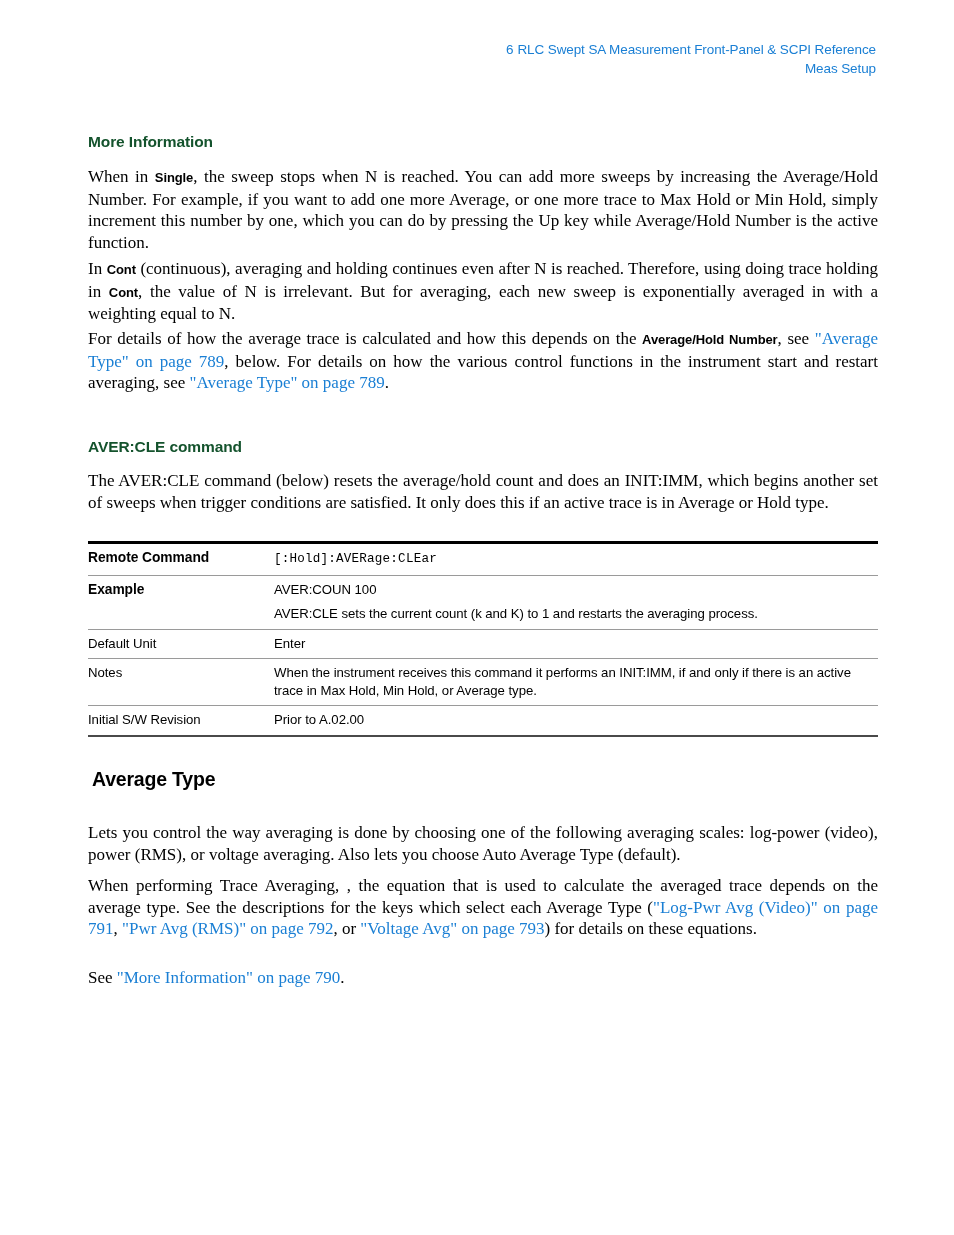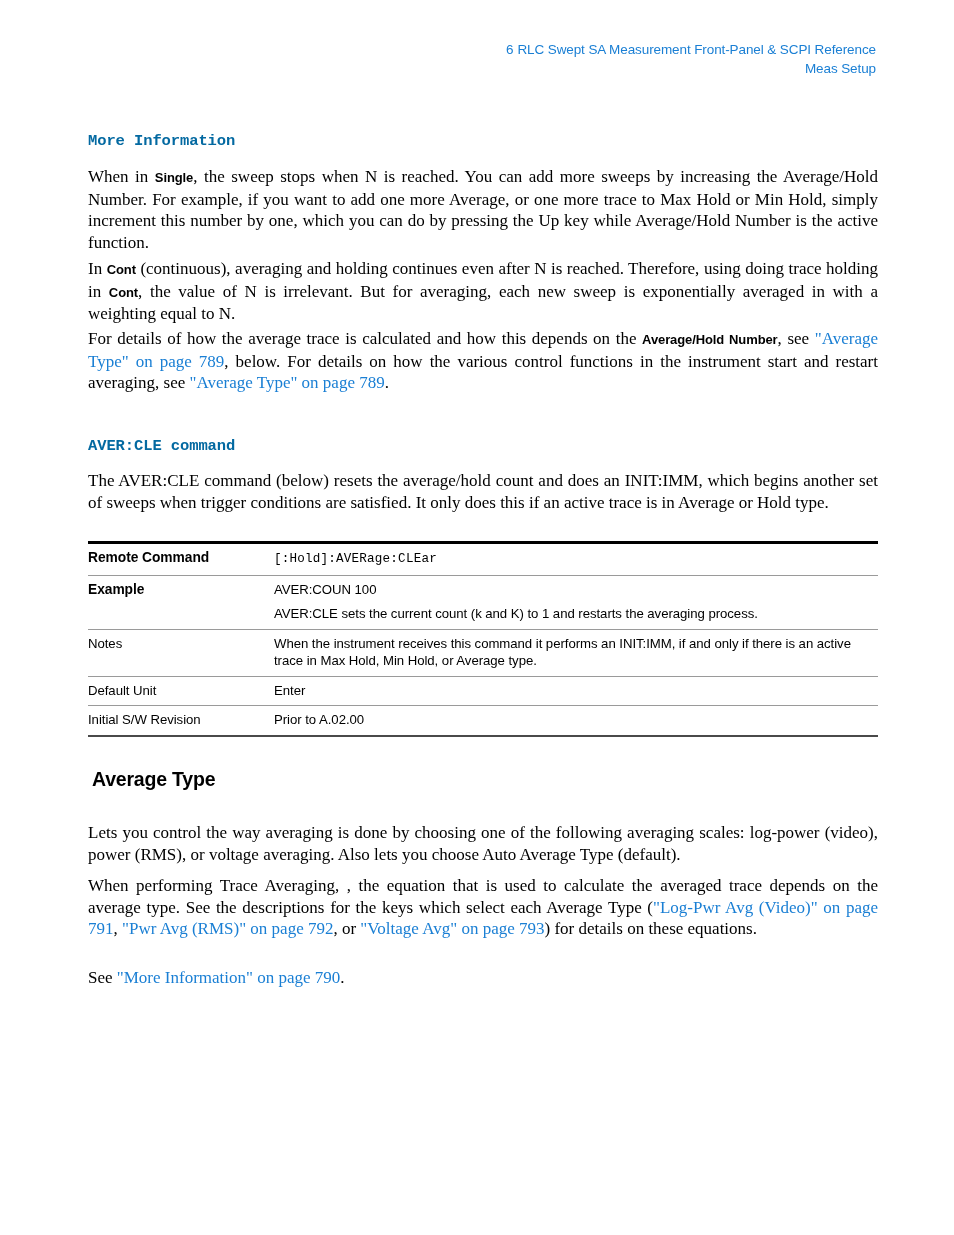--- a/index.html
+++ b/index.html
@@ -32,27 +32,27 @@
     text-align: right;
     font-family: "Liberation Sans Narrow", "Liberation Sans", sans-serif;
     font-size: 13.5px;
     line-height: 19px;
     color: #1a7fd4;
     letter-spacing: -0.1px;
   }
   .hdr .chapnum { margin-right: 4px; }
 
   h3.sub {
-    font-family: Liberation Mono, monospace;
+    font-family: Liberation Sans, sans-serif;
     font-weight: bold;
     font-size: 15.5px;
     line-height: 19px;
     margin: 0;
     letter-spacing: -0.1px;
-    color: #0369a1;
+    color: #14532d;
   }
   h2.sect {
     font-family: "Liberation Sans Narrow", "Liberation Sans", sans-serif;
     font-weight: bold;
     font-size: 19.5px;
     line-height: 24px;
     margin: 4px;
     letter-spacing: -0.2px;
     color: #000;
   }
@@ -174,26 +174,26 @@
     <tbody>
       <tr class="topline">
         <td class="lbl b topline">Remote Command</td>
         <td class="val topline"><span class="mono">[:Hold]:AVERage:CLEar</span></td>
       </tr>
       <tr>
         <td class="lbl b">Example</td>
         <td class="val"><span>AVER:COUN 100</span><span class="line2">AVER:CLE sets the current count (k and K) to 1 and restarts the averaging process.</span></td>
       </tr>
       <tr>
+        <td class="lbl">Default Unit</td>
+        <td class="val">Enter</td>
+      </tr>
+      <tr>
         <td class="lbl">Notes</td>
         <td class="val">When the instrument receives this command it performs an INIT:IMM, if and only if there is an active trace in Max Hold, Min Hold, or Average type.</td>
-      </tr>
-      <tr>
-        <td class="lbl">Default Unit</td>
-        <td class="val">Enter</td>
       </tr>
       <tr class="last">
         <td class="lbl">Initial S/W Revision</td>
         <td class="val">Prior to A.02.00</td>
       </tr>
     </tbody>
   </table>
 
   <div class="blk" style="top:763px;">
     <h2 class="sect">Average Type</h2>

